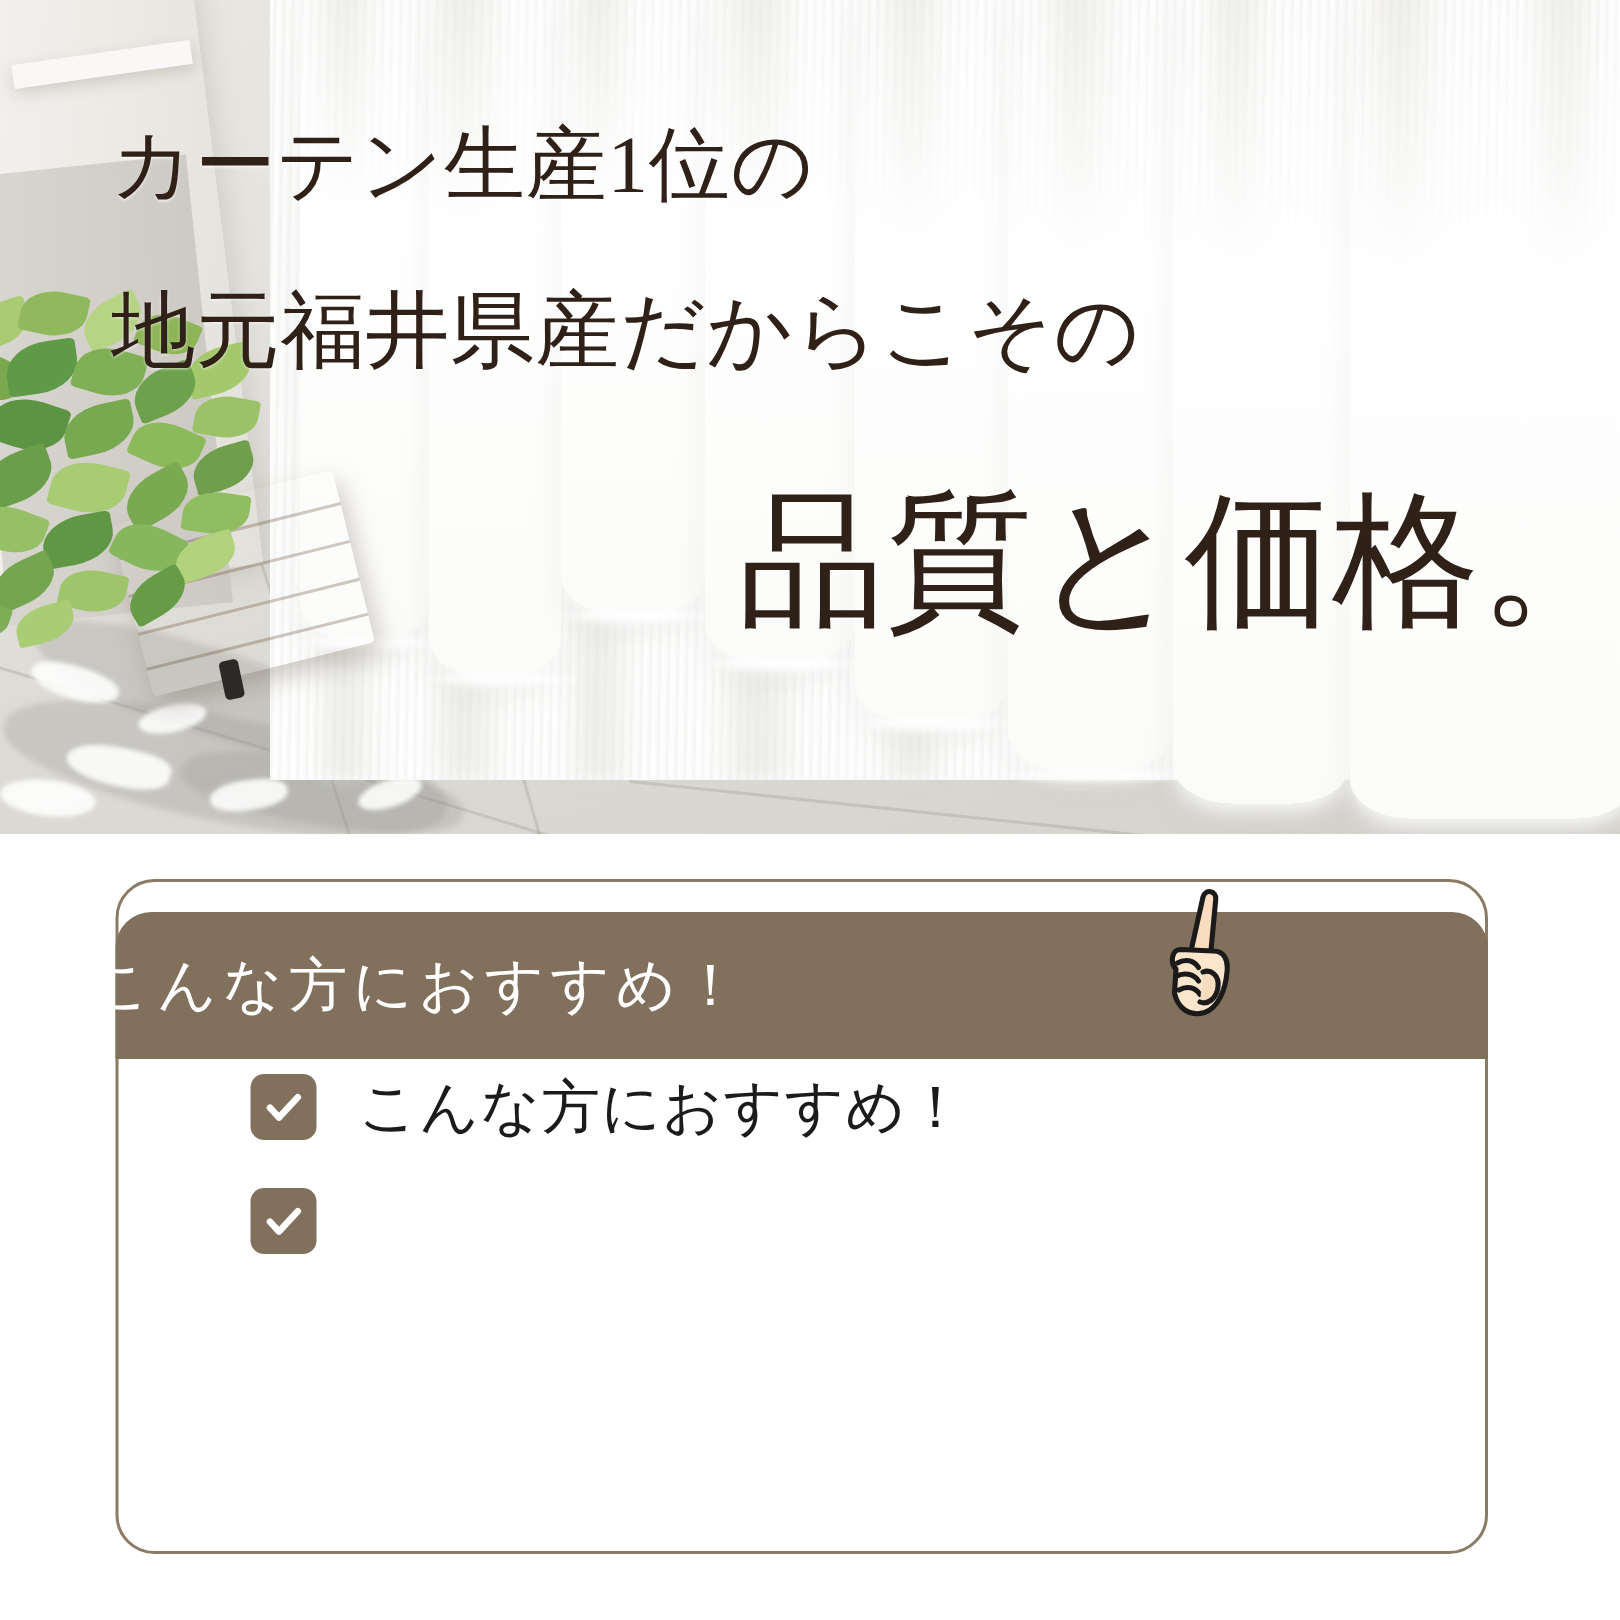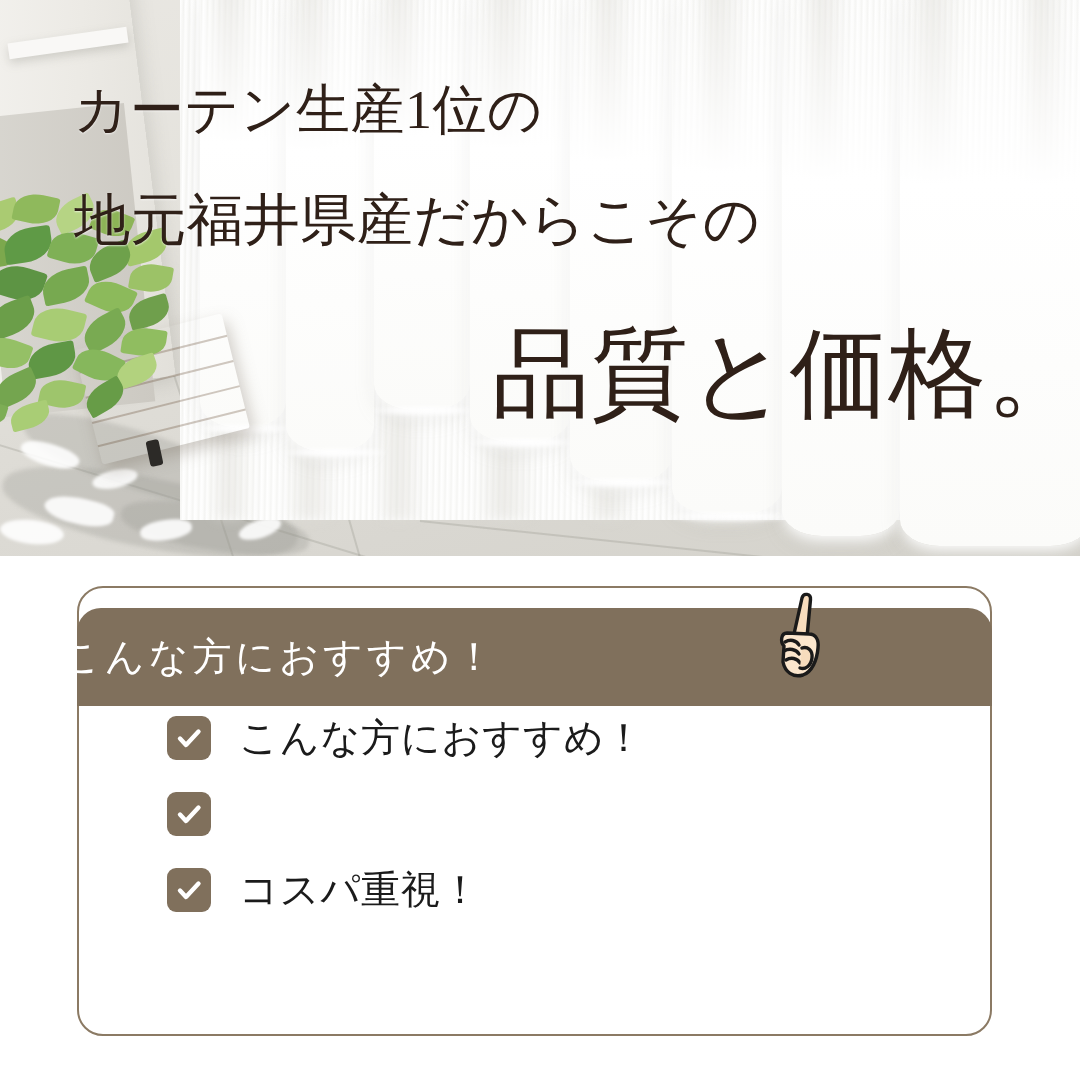--- a/index.html
+++ b/index.html
@@ -389,28 +389,20 @@
 
 
       <div class="list-item">
         <span class="check-box">
           <svg width="30" height="30" viewBox="0 0 30 30" aria-hidden="true">
             <path d="M6 15.5 L12 22 L24.5 8.5" fill="none" stroke="#ffffff" stroke-width="4.4" stroke-linecap="round" stroke-linejoin="round"></path>
           </svg>
         </span>
       </div>
 
-      <div class="list-item">
-        <span class="check-box">
-          <svg width="30" height="30" viewBox="0 0 30 30" aria-hidden="true">
-            <path d="M6 15.5 L12 22 L24.5 8.5" fill="none" stroke="#ffffff" stroke-width="4.4" stroke-linecap="round" stroke-linejoin="round"></path>
-          </svg>
-        </span>
-        <span class="item-label">コスパ重視！</span>
-      </div>
 
     </div>
   </div>
 
   <div class="point-hand">
     <svg width="62" height="96" viewBox="0 0 62 96" aria-hidden="true">
       <g stroke="#1a1a1a" stroke-width="3.4" stroke-linejoin="round" stroke-linecap="round">
 
         <path d="M22 46 L30 10 C31.5 4.5 39 5.5 38.5 11.5 L35 49" fill="#f7dcbd"></path>
 

